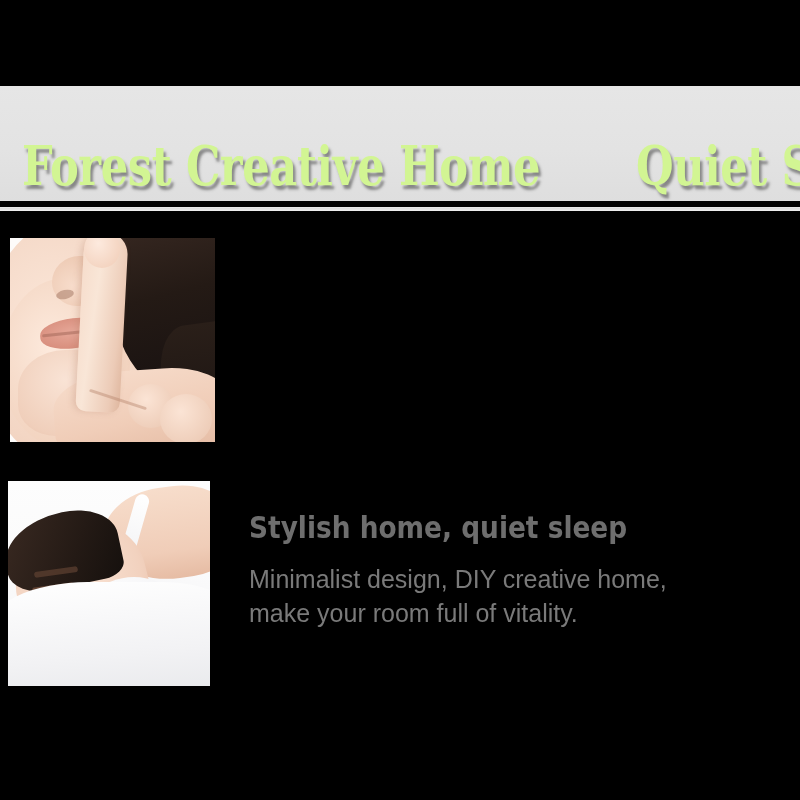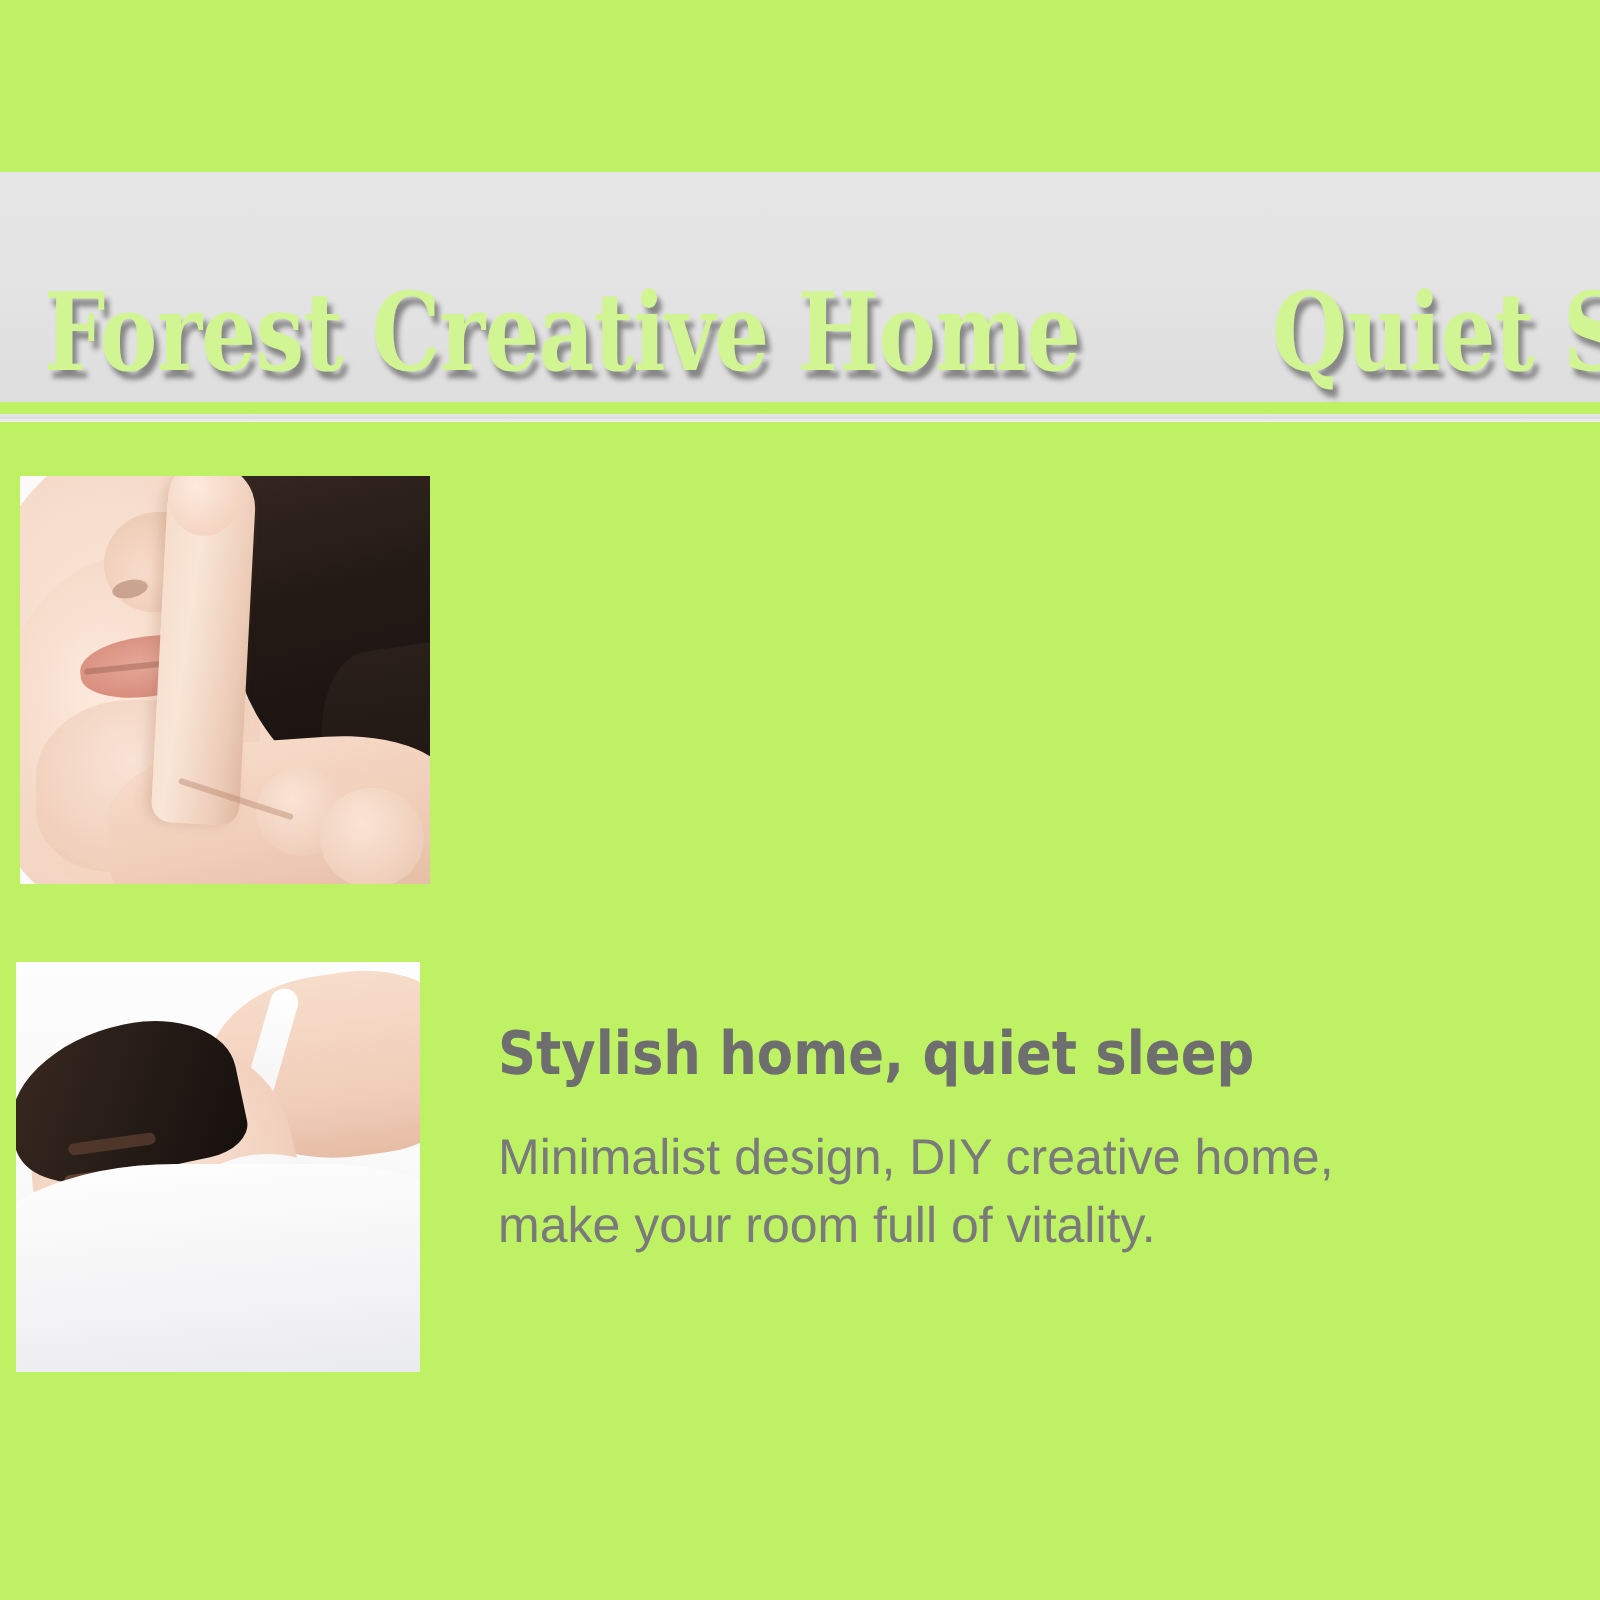--- a/index.html
+++ b/index.html
@@ -11,21 +11,21 @@
     height: 800px;
     background: #ffffff;
     font-family: "Liberation Sans", sans-serif;
     overflow: hidden;
   }
 
   .page {
     position: relative;
     width: 800px;
     height: 800px;
-    background: #bef264;
+    background: #000000;
   }
 
   
   .banner {
     position: absolute;
     left: 0;
     top: 86px;
     width: 800px;
     height: 115px;
     background: linear-gradient(180deg,#e6e6e6 0%, #e3e3e3 55%, #dedede 100%);

